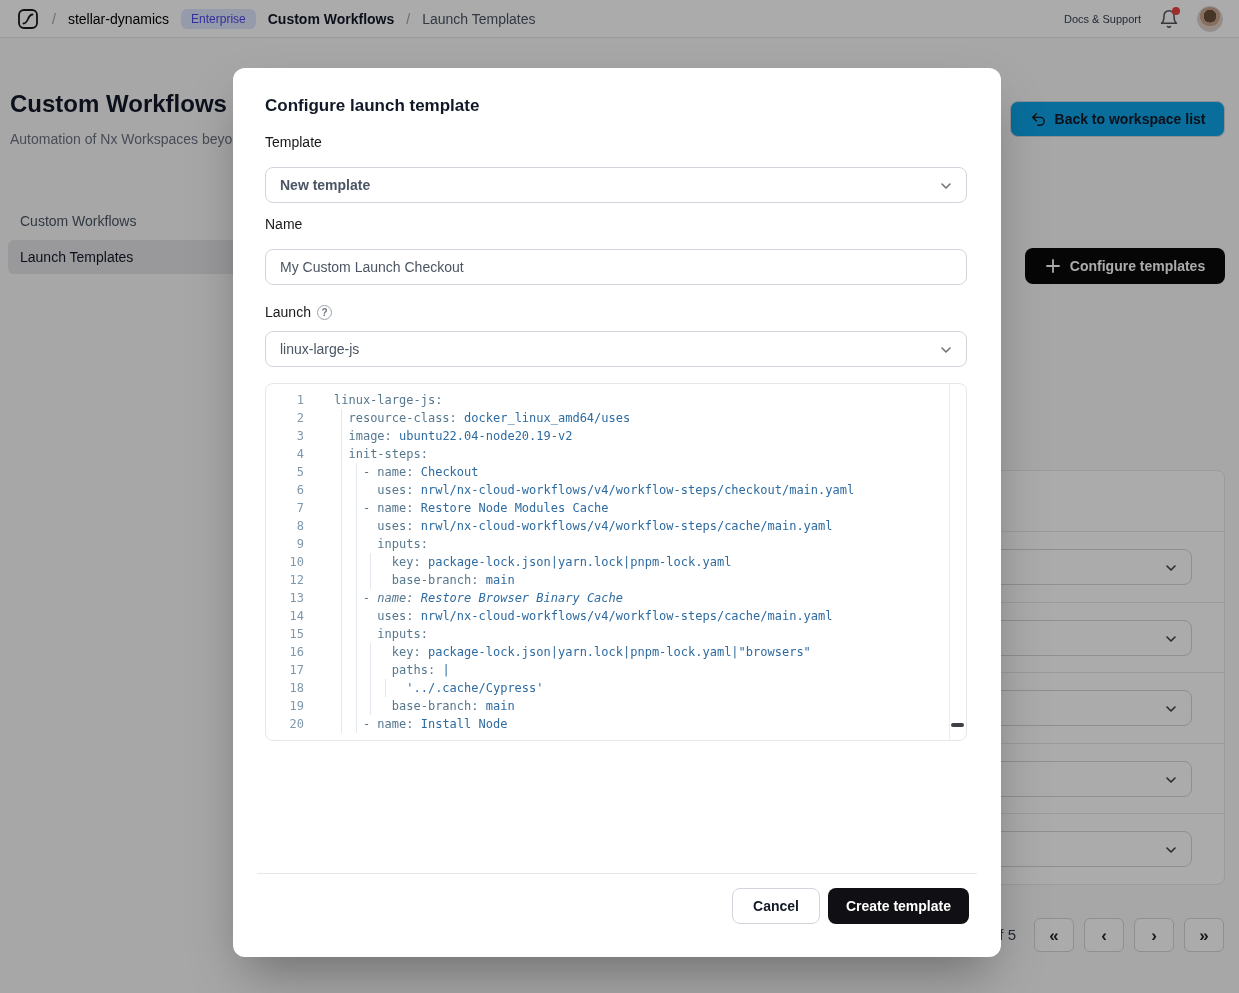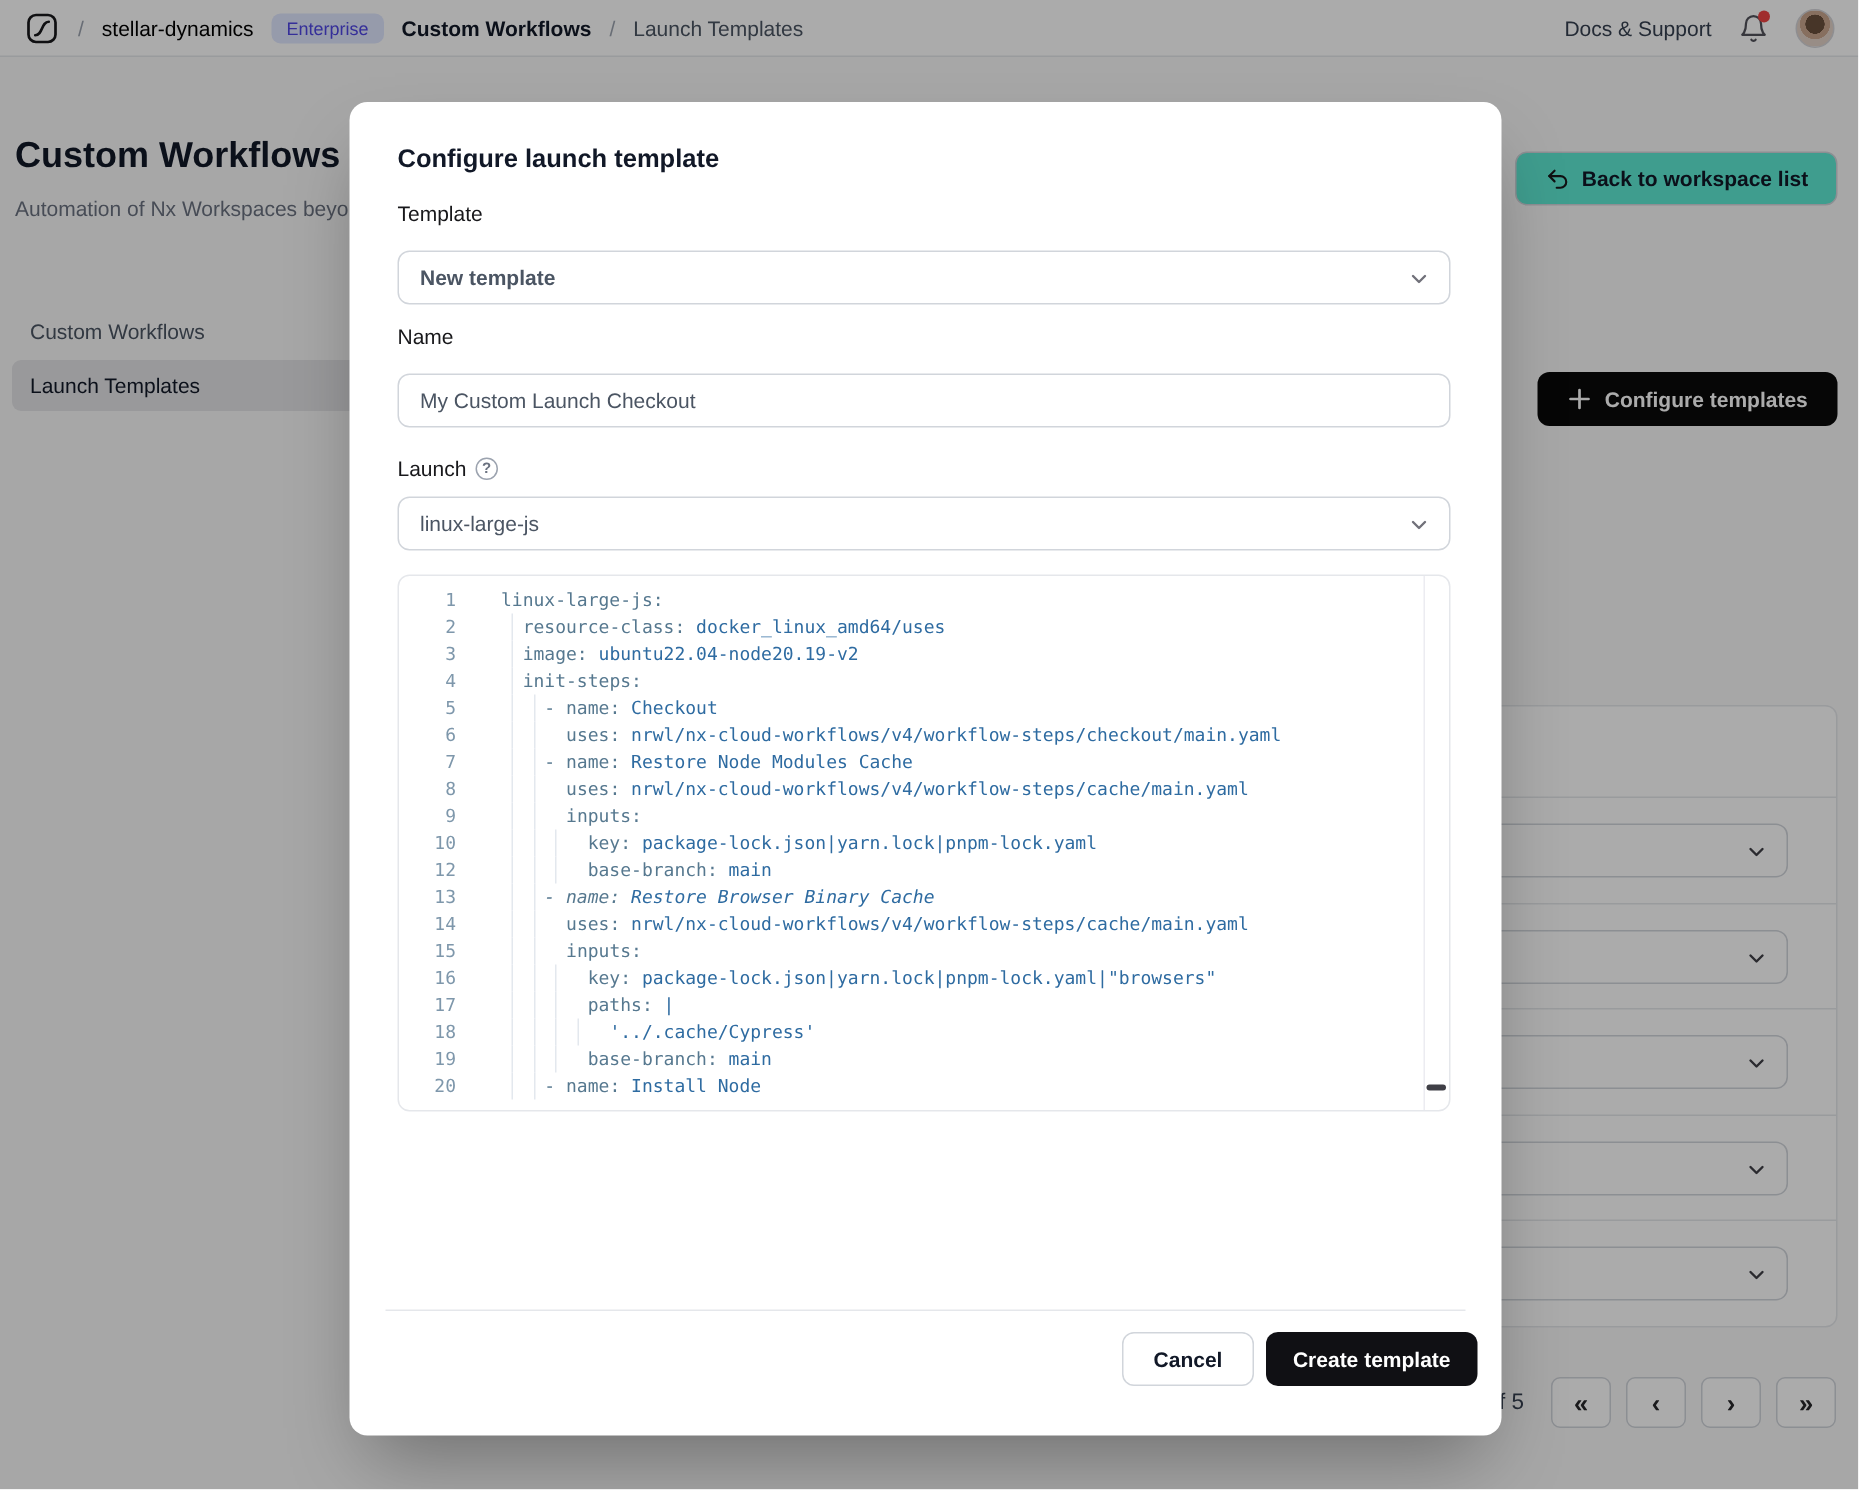--- a/index.html
+++ b/index.html
@@ -13,31 +13,31 @@
             border-bottom:1px solid #e5e7eb; display:flex; align-items:center; padding:0 16px; }
   .nav-left { display:flex; align-items:center; gap:12px; flex:1; }
   .nav-right { display:flex; align-items:center; gap:18px; }
   .logo-box { width:24px; height:24px; display:flex; align-items:center; justify-content:center; }
   .crumb-sep { color:#9ca3af; font-size:14px; }
   .crumb { font-size:14px; color:#000000; }
   .crumb.bold { color:#111827; font-weight:700; }
   .crumb.muted { color:#4b5563; }
   .badge { background:#e0e7ff; color:#4f46e5; font-size:12px; font-weight:500;
            padding:3px 10px; border-radius:6px; }
-  .docs-link { font-size:14px; color:#374151; cursor:pointer; }
+  .docs-link { font-size:11px; color:#374151; cursor:pointer; }
   .bell-wrap { position:relative; width:20px; height:20px; }
   .bell-dot { position:absolute; top:-2px; right:-1px; width:8px; height:8px; border-radius:50%; background:#ef4444; }
   .avatar { width:26px; height:26px; border-radius:50%;
             background:radial-gradient(circle at 50% 38%, #6b4f3c 0 33%, #caa68e 34% 52%, #e3d3c8 53% 100%);
             border:1px solid #d4d4d8; }
 
   .page-title { position:absolute; left:10px; top:90px; font-size:24px; font-weight:700; color:#111827; }
   .page-subtitle { position:absolute; left:10px; top:131px; font-size:14px; color:#6b7280; white-space:nowrap; }
 
-  .btn-back { position:absolute; left:1010px; top:101px; width:215px; height:36px; background:#5eead4;
+  .btn-back { position:absolute; left:1010px; top:101px; width:215px; height:36px; background:#0ea5e9;
               border:1px solid #d1d5db; border-radius:8px; display:flex; align-items:center; justify-content:center;
               gap:8px; font-size:14px; font-weight:600; color:#111827; cursor:pointer; }
 
   .side-item { position:absolute; left:8px; width:232px; height:34px; display:flex; align-items:center;
                padding:0 12px; font-size:14px; color:#4b5563; border-radius:6px; cursor:pointer; }
   .side-item.active { background:#e4e4e7; color:#111827; border-radius:6px 0 0 6px; width:231px; }
 
   .btn-configure { position:absolute; left:1025px; top:248px; width:200px; height:36px; background:#0a0a0a;
                    color:#fff; border:none; border-radius:8px; display:flex; align-items:center; justify-content:center;
                    gap:9px; font-size:14px; font-weight:600; cursor:pointer; }
@@ -80,21 +80,21 @@
   .code-line { position:relative; height:18px; line-height:18px; white-space:pre; }
   .ln { display:inline-block; width:52px; padding-right:14px; text-align:right; color:#7e97ab; }
   .code-text { color:#56788f; }
   .tok-key { color:#56788f; }
   .tok-val { color:#2e6ba1; }
   .guide { position:absolute; top:0; width:1px; height:18px; background:#e3e8ee; }
   .scroll-track { position:absolute; top:0; right:16px; width:1px; height:100%; background:#ececf1; }
   .scroll-thumb { position:absolute; top:339px; right:2px; width:13px; height:4px; background:#3f3f46; border-radius:2px; }
 
   .modal-divider { position:absolute; left:24px; right:24px; top:805px; height:1px; background:#e5e7eb; }
-  .modal-footer { position:absolute; right:16px; top:820px; display:flex; gap:8px; }
+  .modal-footer { position:absolute; right:32px; top:820px; display:flex; gap:8px; }
   .btn-cancel { height:36px; padding:0 20px; background:#fff; border:1px solid #d1d5db; border-radius:8px;
                 font-size:14px; font-weight:600; color:#111827; cursor:pointer; }
   .btn-create { height:36px; padding:0 18px; background:#101014; border:none; border-radius:8px;
                 font-size:14px; font-weight:600; color:#fff; cursor:pointer; }
   svg { display:block; }
 </style>
 </head>
 <body>
 
 <div class="screen">

